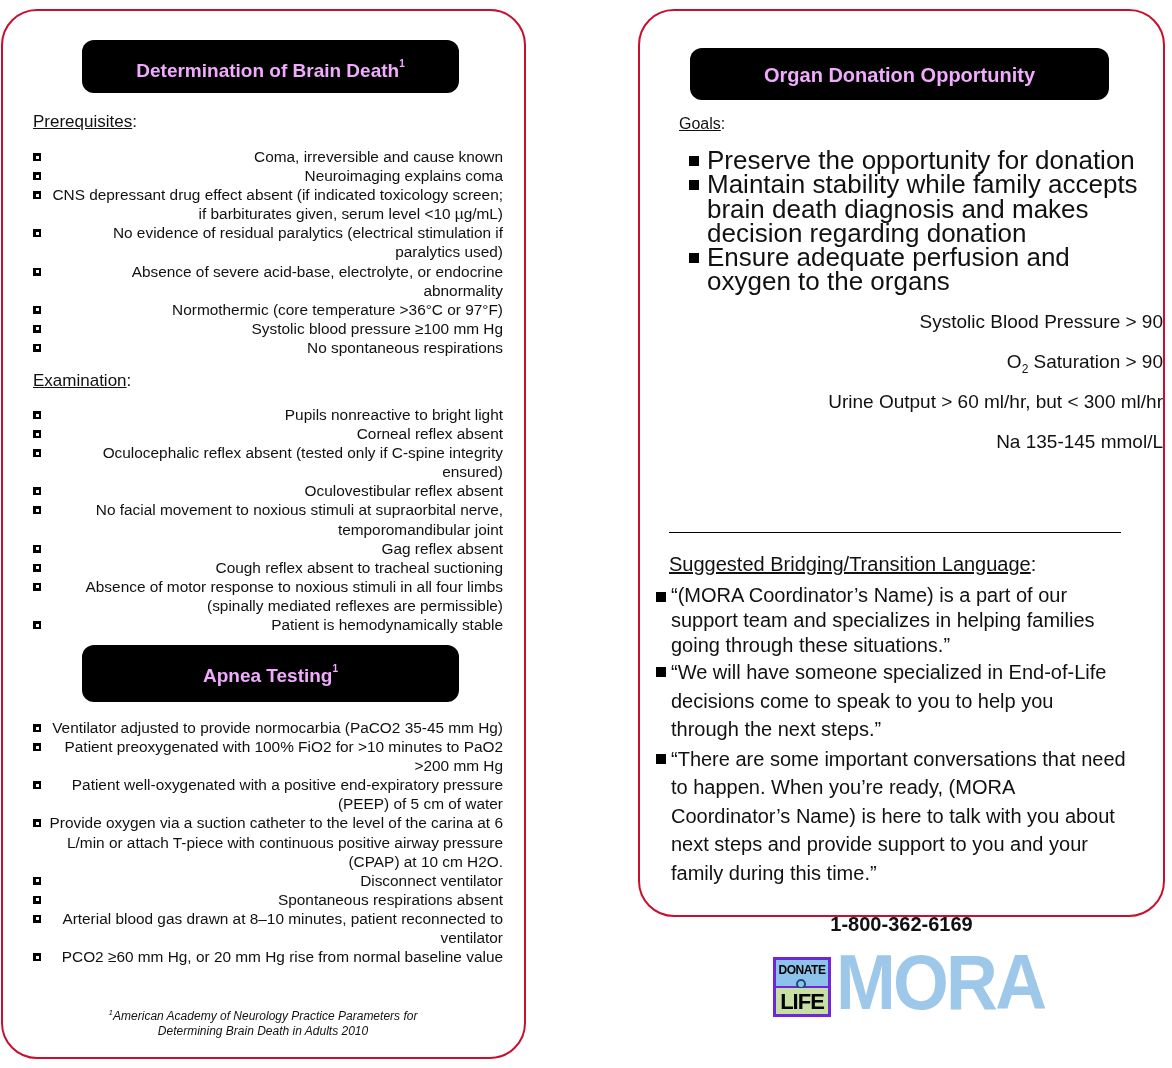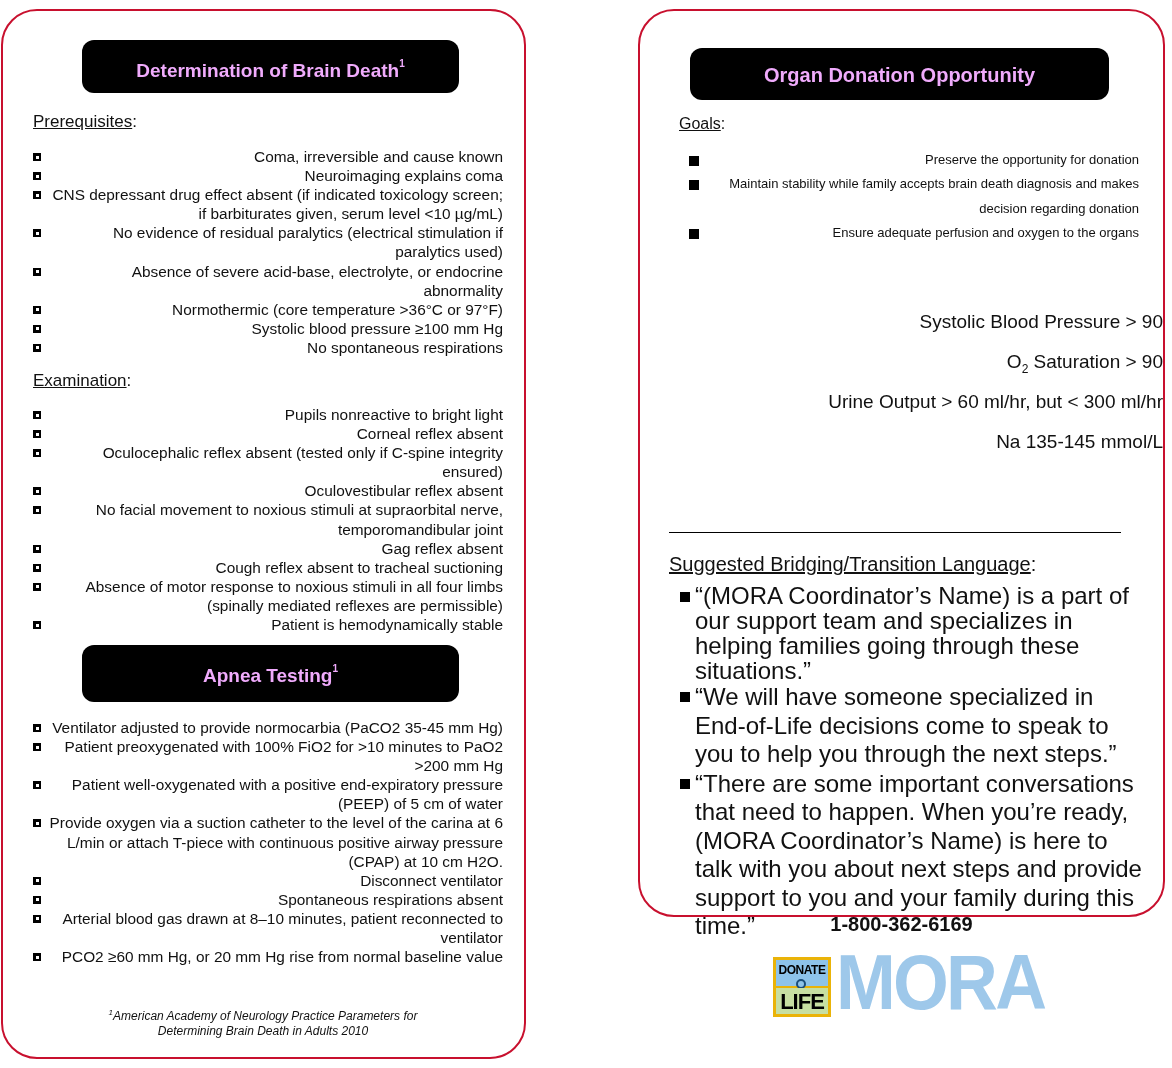--- a/index.html
+++ b/index.html
@@ -22,36 +22,36 @@
   #prereq-list { left:30px; top:136px; width:470px; }
   #exam-head { left:30px; top:360px; }
   #exam-list { left:30px; top:394px; width:470px; }
   #apnea-list { left:30px; top:707px; width:470px; }
   #footnote { position:absolute; left:60px; top:994px; width:400px; text-align:center; font-style:italic; font-size:12px; line-height:15px; }
   #footnote sup { font-size:8px; }
   #goals-head { left:29px; top:104px; font-size:16px;margin-left:10px; }
   ul.fill { position:absolute; list-style:none; margin:0; padding:0; }
   ul.fill li { position:relative; }
   ul.fill li .b { position:absolute; left:0; width:11px; height:11px; background:#000; }
-  #goals-list { left:49px; top:137px; width:450px; font-size:13px; line-height:24.3px;text-align:right; }
+  #goals-list { left:49px; top:137px; width:450px; font-size:26px; line-height:24.3px; }
   #goals-list li { padding-left:18px; }
   #goals-list li .b { top:8px; width:10px; height:10px; }
   .targets { position:absolute; left:0; width:523px; text-align:right; font-weight:normal; font-size:19px; }
   .targets sub { font-size:12px; }
   #hr { position:absolute; left:29px; top:521px; width:452px; height:0; border-top:1.5px solid #000; }
   #bridge-head { left:29px; top:542px; font-size:20px; }
-  #bridge-list { left:40px; top:572px; width:470px; font-size:24px; line-height:25px; }
+  #bridge-list { left:16px; top:572px; width:470px; font-size:20px; line-height:25px; }
   #bridge-list li { padding-left:15px; }
   #bridge-list li .b { top:9px; width:10px; height:10px; }
   #bridge-list li.b2 { line-height:28.5px; }
   #bridge-list li.b2 .b { top:9px; }
   #bridge-list li.b3 { line-height:28.5px; margin-top:1px; }
   #phone { position:absolute; left:0; top:902px; width:523px; text-align:center; font-weight:bold; font-size:20px; }
   #logo { position:absolute; left:133px; top:944px; width:260px; height:66px; }
-  #donate-life { position:absolute; left:0; top:2px; width:58px; height:60px; background:#eab308; box-sizing:border-box; padding:3px; }
+  #donate-life { position:absolute; left:0; top:2px; width:58px; height:60px; background:#6d28d9; box-sizing:border-box; padding:3px; }
   #dl-top { position:absolute; left:3px; top:3px; width:52px; height:26px; background:#8dc3ea; text-align:center; font-weight:bold; font-size:12px; line-height:20px; color:#000; letter-spacing:-0.5px; }
   #dl-swirl { position:absolute; left:23px; top:22px; width:10px; height:10px; border:2px solid #1a4d7a; border-radius:50%; box-sizing:border-box; background:#8dc3ea; }
   #dl-bottom { position:absolute; left:3px; top:31px; width:52px; height:26px; background:#c7dfa2; text-align:center; font-weight:bold; font-size:22px; line-height:28px; color:#000; letter-spacing:-1px; }
   #mora-word { position:absolute; left:63px; top:-12px; font-size:78px; font-weight:bold; color:#9ec8ea; letter-spacing:-3px; line-height:78px; transform:scaleX(0.92); transform-origin:left; }
 </style>
 </head>
 <body>
 
 <div class="card" id="card-left">
   <div class="title-bar" id="title-brain">

